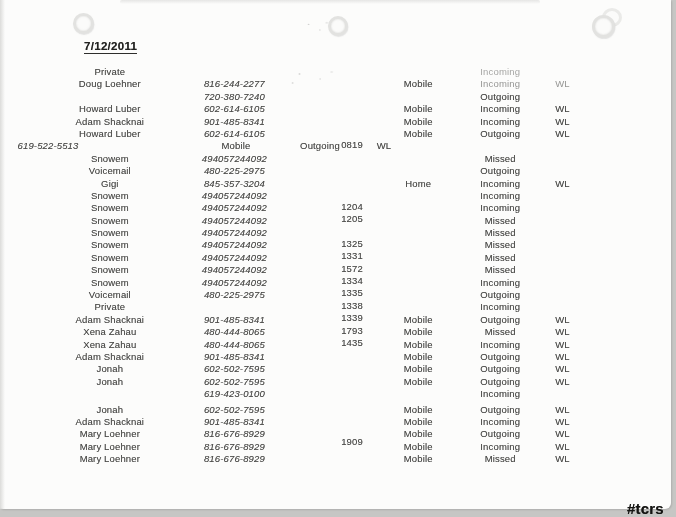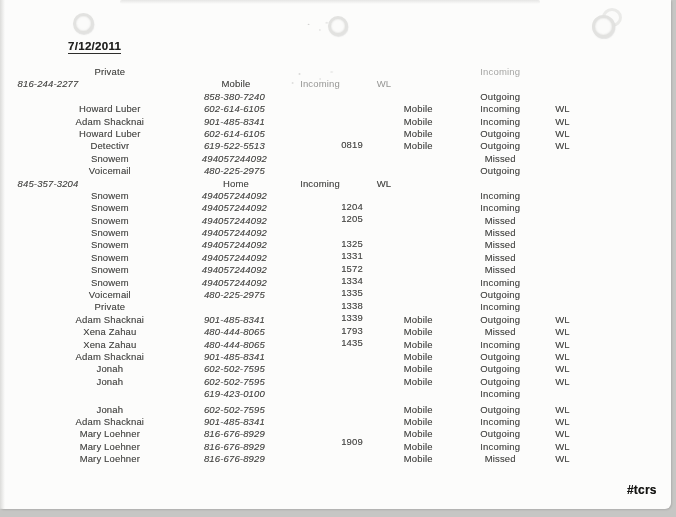--- a/index.html
+++ b/index.html
@@ -45,21 +45,21 @@
   .smudge-row-top {
     left:288px; top:68px; width:46px; height:20px;
     background:
       radial-gradient(2px 2px at 25% 30%, rgba(110,110,108,0.35), rgba(110,110,108,0) 70%),
       radial-gradient(2px 2px at 10% 75%, rgba(110,110,108,0.3), rgba(110,110,108,0) 70%),
       radial-gradient(2px 2px at 70% 55%, rgba(110,110,108,0.22), rgba(110,110,108,0) 70%),
       radial-gradient(3px 2px at 95% 20%, rgba(110,110,108,0.18), rgba(110,110,108,0) 70%);
   }
   
   .date-heading {
-    position:absolute; left:68px; top:40px;
+    position:absolute; left:84px; top:40px;
     font-size:11.5px; font-weight:bold; letter-spacing:0.3px;
     color:#222220; border-bottom:1.6px solid #2e2e2c; padding-bottom:1px;
     text-shadow:0 0 0.4px rgba(40,40,38,0.55);
   }
   
   .call-table { position:absolute; left:0; top:66px; width:580px; }
   .row { display:flex; height:12.4px; line-height:12.5px; }
   .row:nth-child(28) { margin-top:3px; }
   .cell {
     font-size:9.5px; color:#4a4a48; text-align:center;
@@ -69,22 +69,22 @@
   .cell-name { margin-left:32px; width:160px; }
   .cell-number { width:96px;font-style:italic; }
   .cell-time { margin-left:32px; width:80px;margin-top:48px; }
   .cell-type { width:56px; }
   .cell-dir { margin-left:10px; width:92px; }
   .cell-wl { width:36px; }
   .row:nth-child(1) .cell-dir { color:#a6a6a4; text-shadow:none; }
   .row:nth-child(2) .cell-dir, .row:nth-child(2) .cell-wl { color:#969694; text-shadow:none; }
   
   .footer-tag {
-    position:absolute; left:627px; top:483px;
-    font-size:12px; font-weight:bold; color:#141412; letter-spacing:0.2px;
+    position:absolute; left:627px; top:500px;
+    font-size:15px; font-weight:bold; color:#141412; letter-spacing:0.2px;
     text-shadow:0 0 0.4px rgba(20,20,18,0.6);
   }
 </style>
 </head>
 <body>
 
 <div class="screenshot">
   <div class="paper">
     <div class="left-shade"></div>
     <div class="top-streak smudge"></div>
@@ -102,29 +102,30 @@
     <div class="call-table">
         <div class="row">
     <div class="cell cell-name">Private</div>
     <div class="cell cell-number"></div>
     <div class="cell cell-time"></div>
     <div class="cell cell-type"></div>
     <div class="cell cell-dir">Incoming</div>
     <div class="cell cell-wl"></div>
   </div>
         <div class="row">
+    <div class="cell cell-name">Doug Loehner</div>
     <div class="cell cell-number">816-244-2277</div>
     <div class="cell cell-time"></div>
     <div class="cell cell-type">Mobile</div>
     <div class="cell cell-dir">Incoming</div>
     <div class="cell cell-wl">WL</div>
   </div>
         <div class="row">
     <div class="cell cell-name"></div>
-    <div class="cell cell-number">858-380-7240</div>
+    <div class="cell cell-number">720-380-7240</div>
     <div class="cell cell-time">0819</div>
     <div class="cell cell-type"></div>
     <div class="cell cell-dir">Outgoing</div>
     <div class="cell cell-wl"></div>
   </div>
         <div class="row">
     <div class="cell cell-name">Howard Luber</div>
     <div class="cell cell-number">602-614-6105</div>
     <div class="cell cell-time"></div>
     <div class="cell cell-type">Mobile</div>
@@ -141,21 +142,20 @@
   </div>
         <div class="row">
     <div class="cell cell-name">Howard Luber</div>
     <div class="cell cell-number">602-614-6105</div>
     <div class="cell cell-time"></div>
     <div class="cell cell-type">Mobile</div>
     <div class="cell cell-dir">Outgoing</div>
     <div class="cell cell-wl">WL</div>
   </div>
         <div class="row">
-    <div class="cell cell-name">Detectivr</div>
     <div class="cell cell-number">619-522-5513</div>
     <div class="cell cell-time"></div>
     <div class="cell cell-type">Mobile</div>
     <div class="cell cell-dir">Outgoing</div>
     <div class="cell cell-wl">WL</div>
   </div>
         <div class="row">
     <div class="cell cell-name">Snowem</div>
     <div class="cell cell-number">494057244092</div>
     <div class="cell cell-time">1204</div>
@@ -165,20 +165,21 @@
   </div>
         <div class="row">
     <div class="cell cell-name">Voicemail</div>
     <div class="cell cell-number">480-225-2975</div>
     <div class="cell cell-time">1205</div>
     <div class="cell cell-type"></div>
     <div class="cell cell-dir">Outgoing</div>
     <div class="cell cell-wl"></div>
   </div>
         <div class="row">
+    <div class="cell cell-name">Gigi</div>
     <div class="cell cell-number">845-357-3204</div>
     <div class="cell cell-time"></div>
     <div class="cell cell-type">Home</div>
     <div class="cell cell-dir">Incoming</div>
     <div class="cell cell-wl">WL</div>
   </div>
         <div class="row">
     <div class="cell cell-name">Snowem</div>
     <div class="cell cell-number">494057244092</div>
     <div class="cell cell-time">1325</div>

